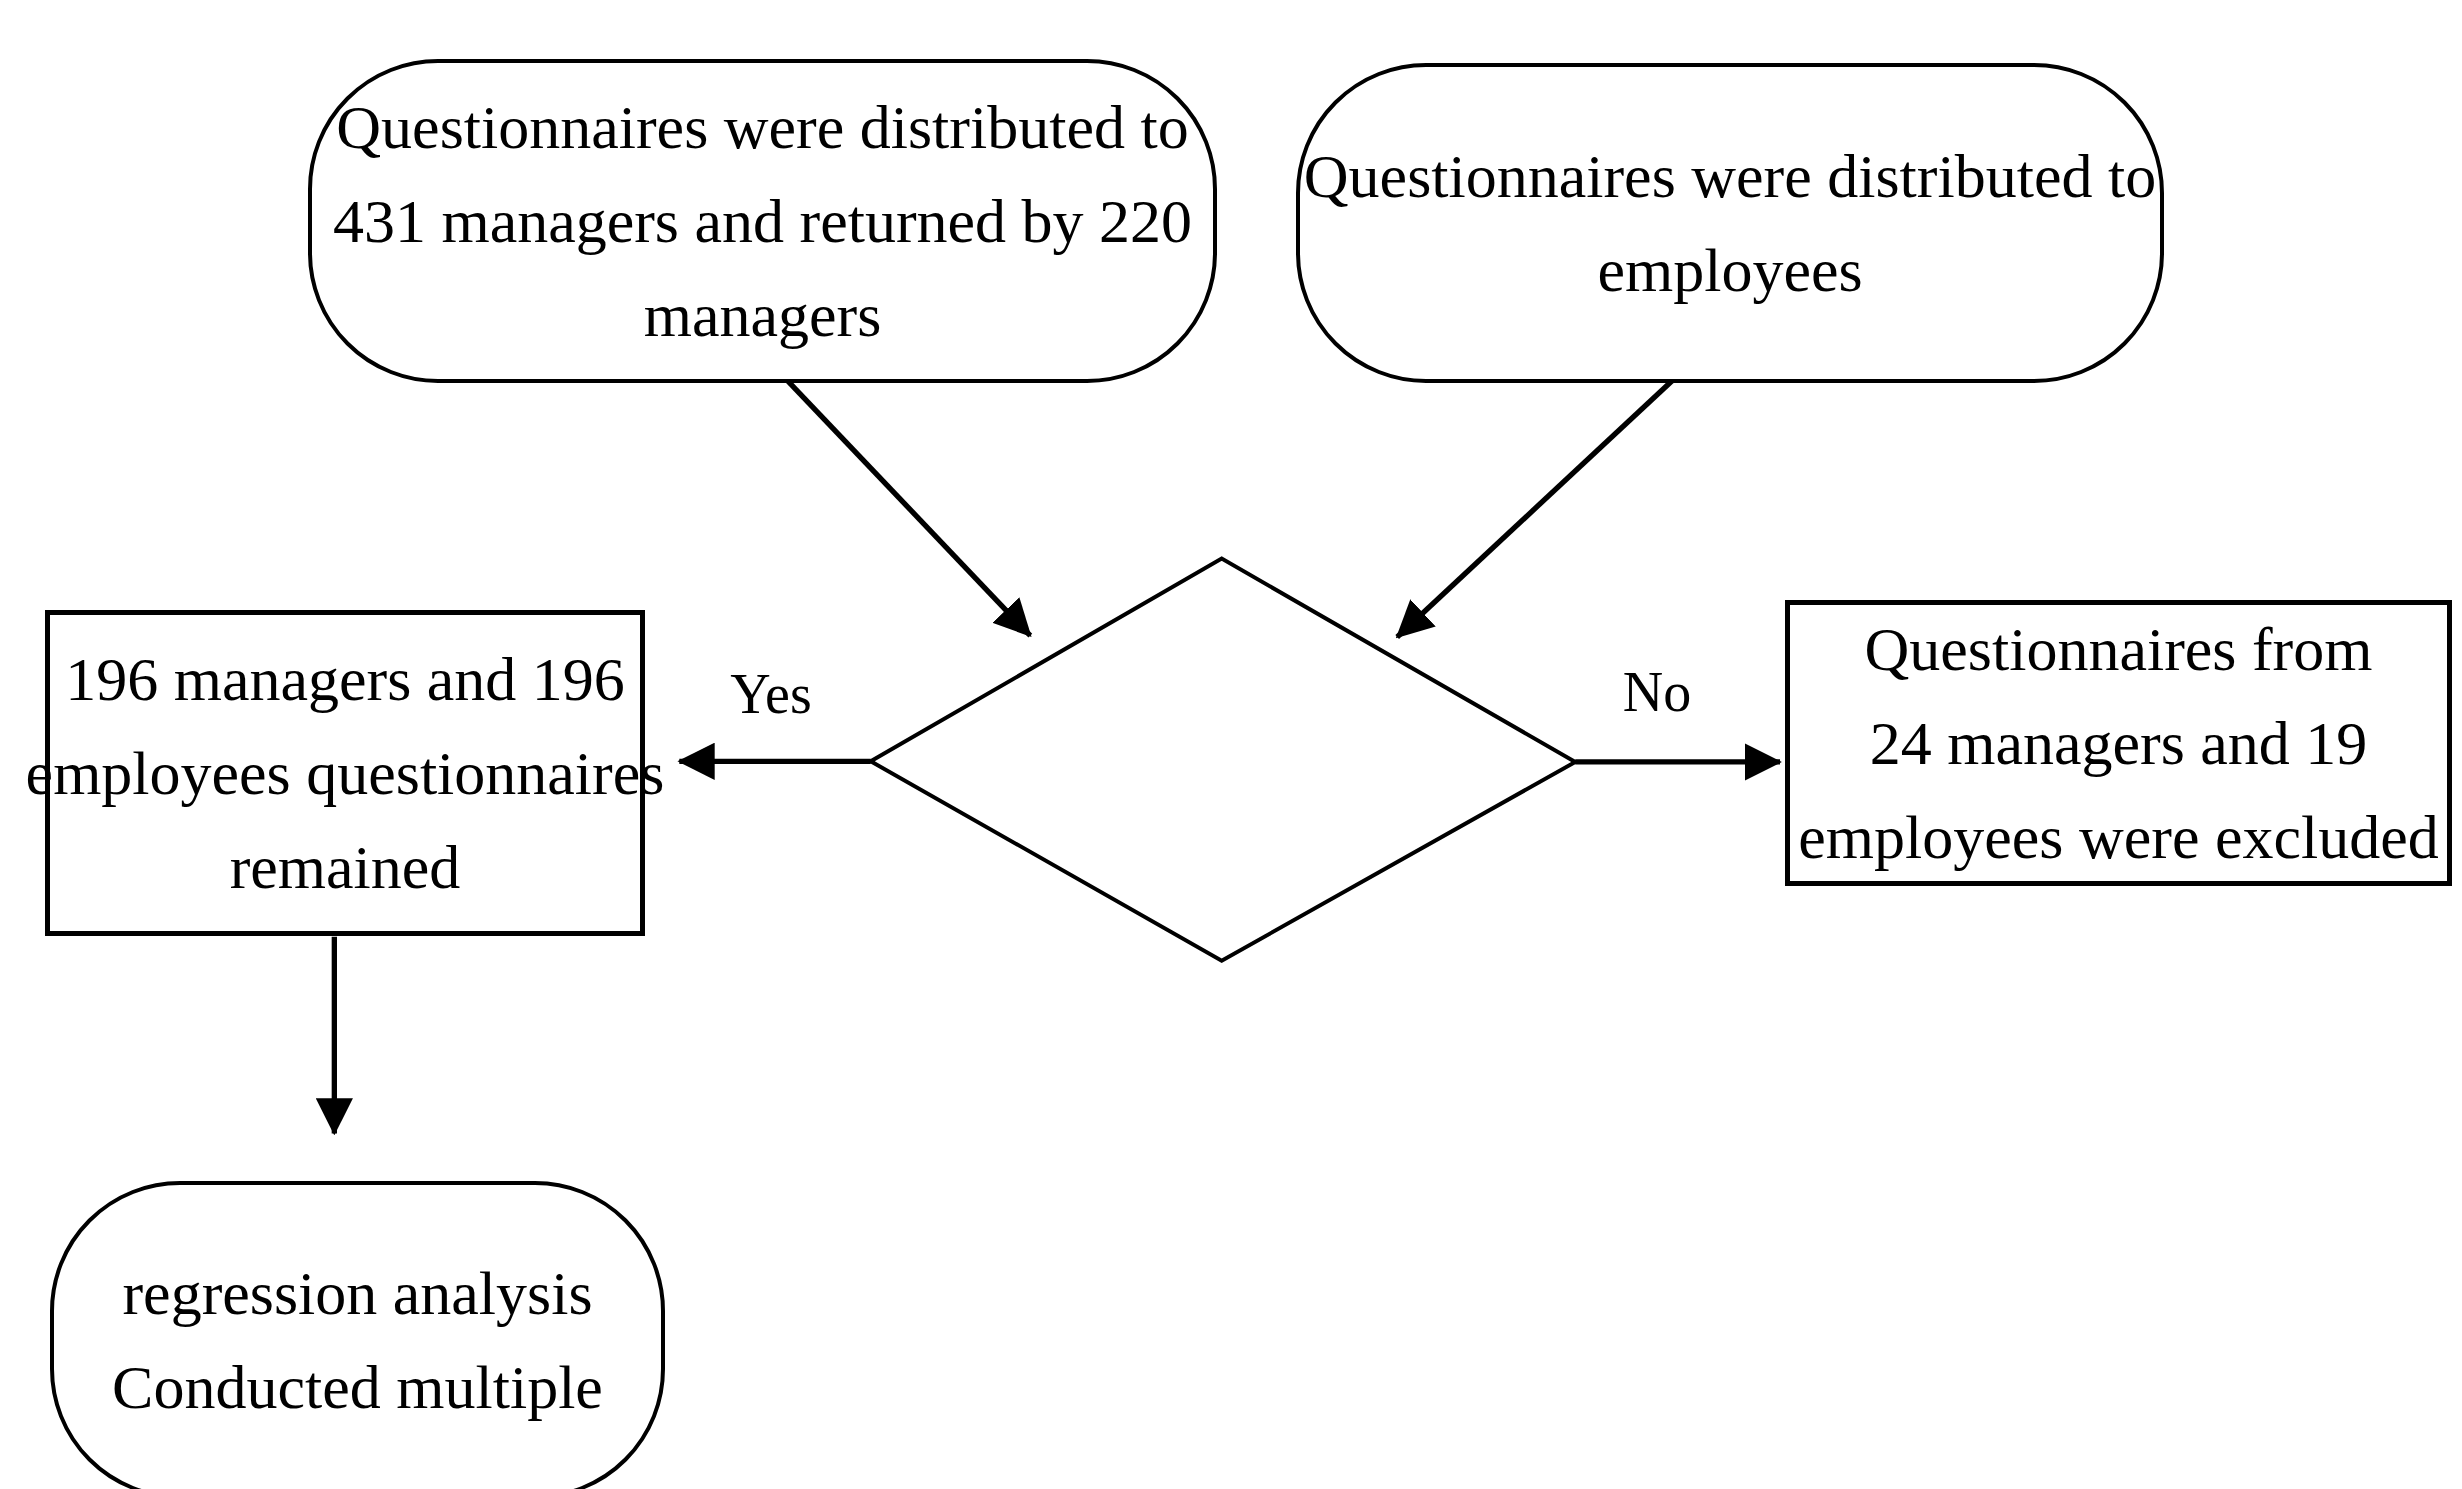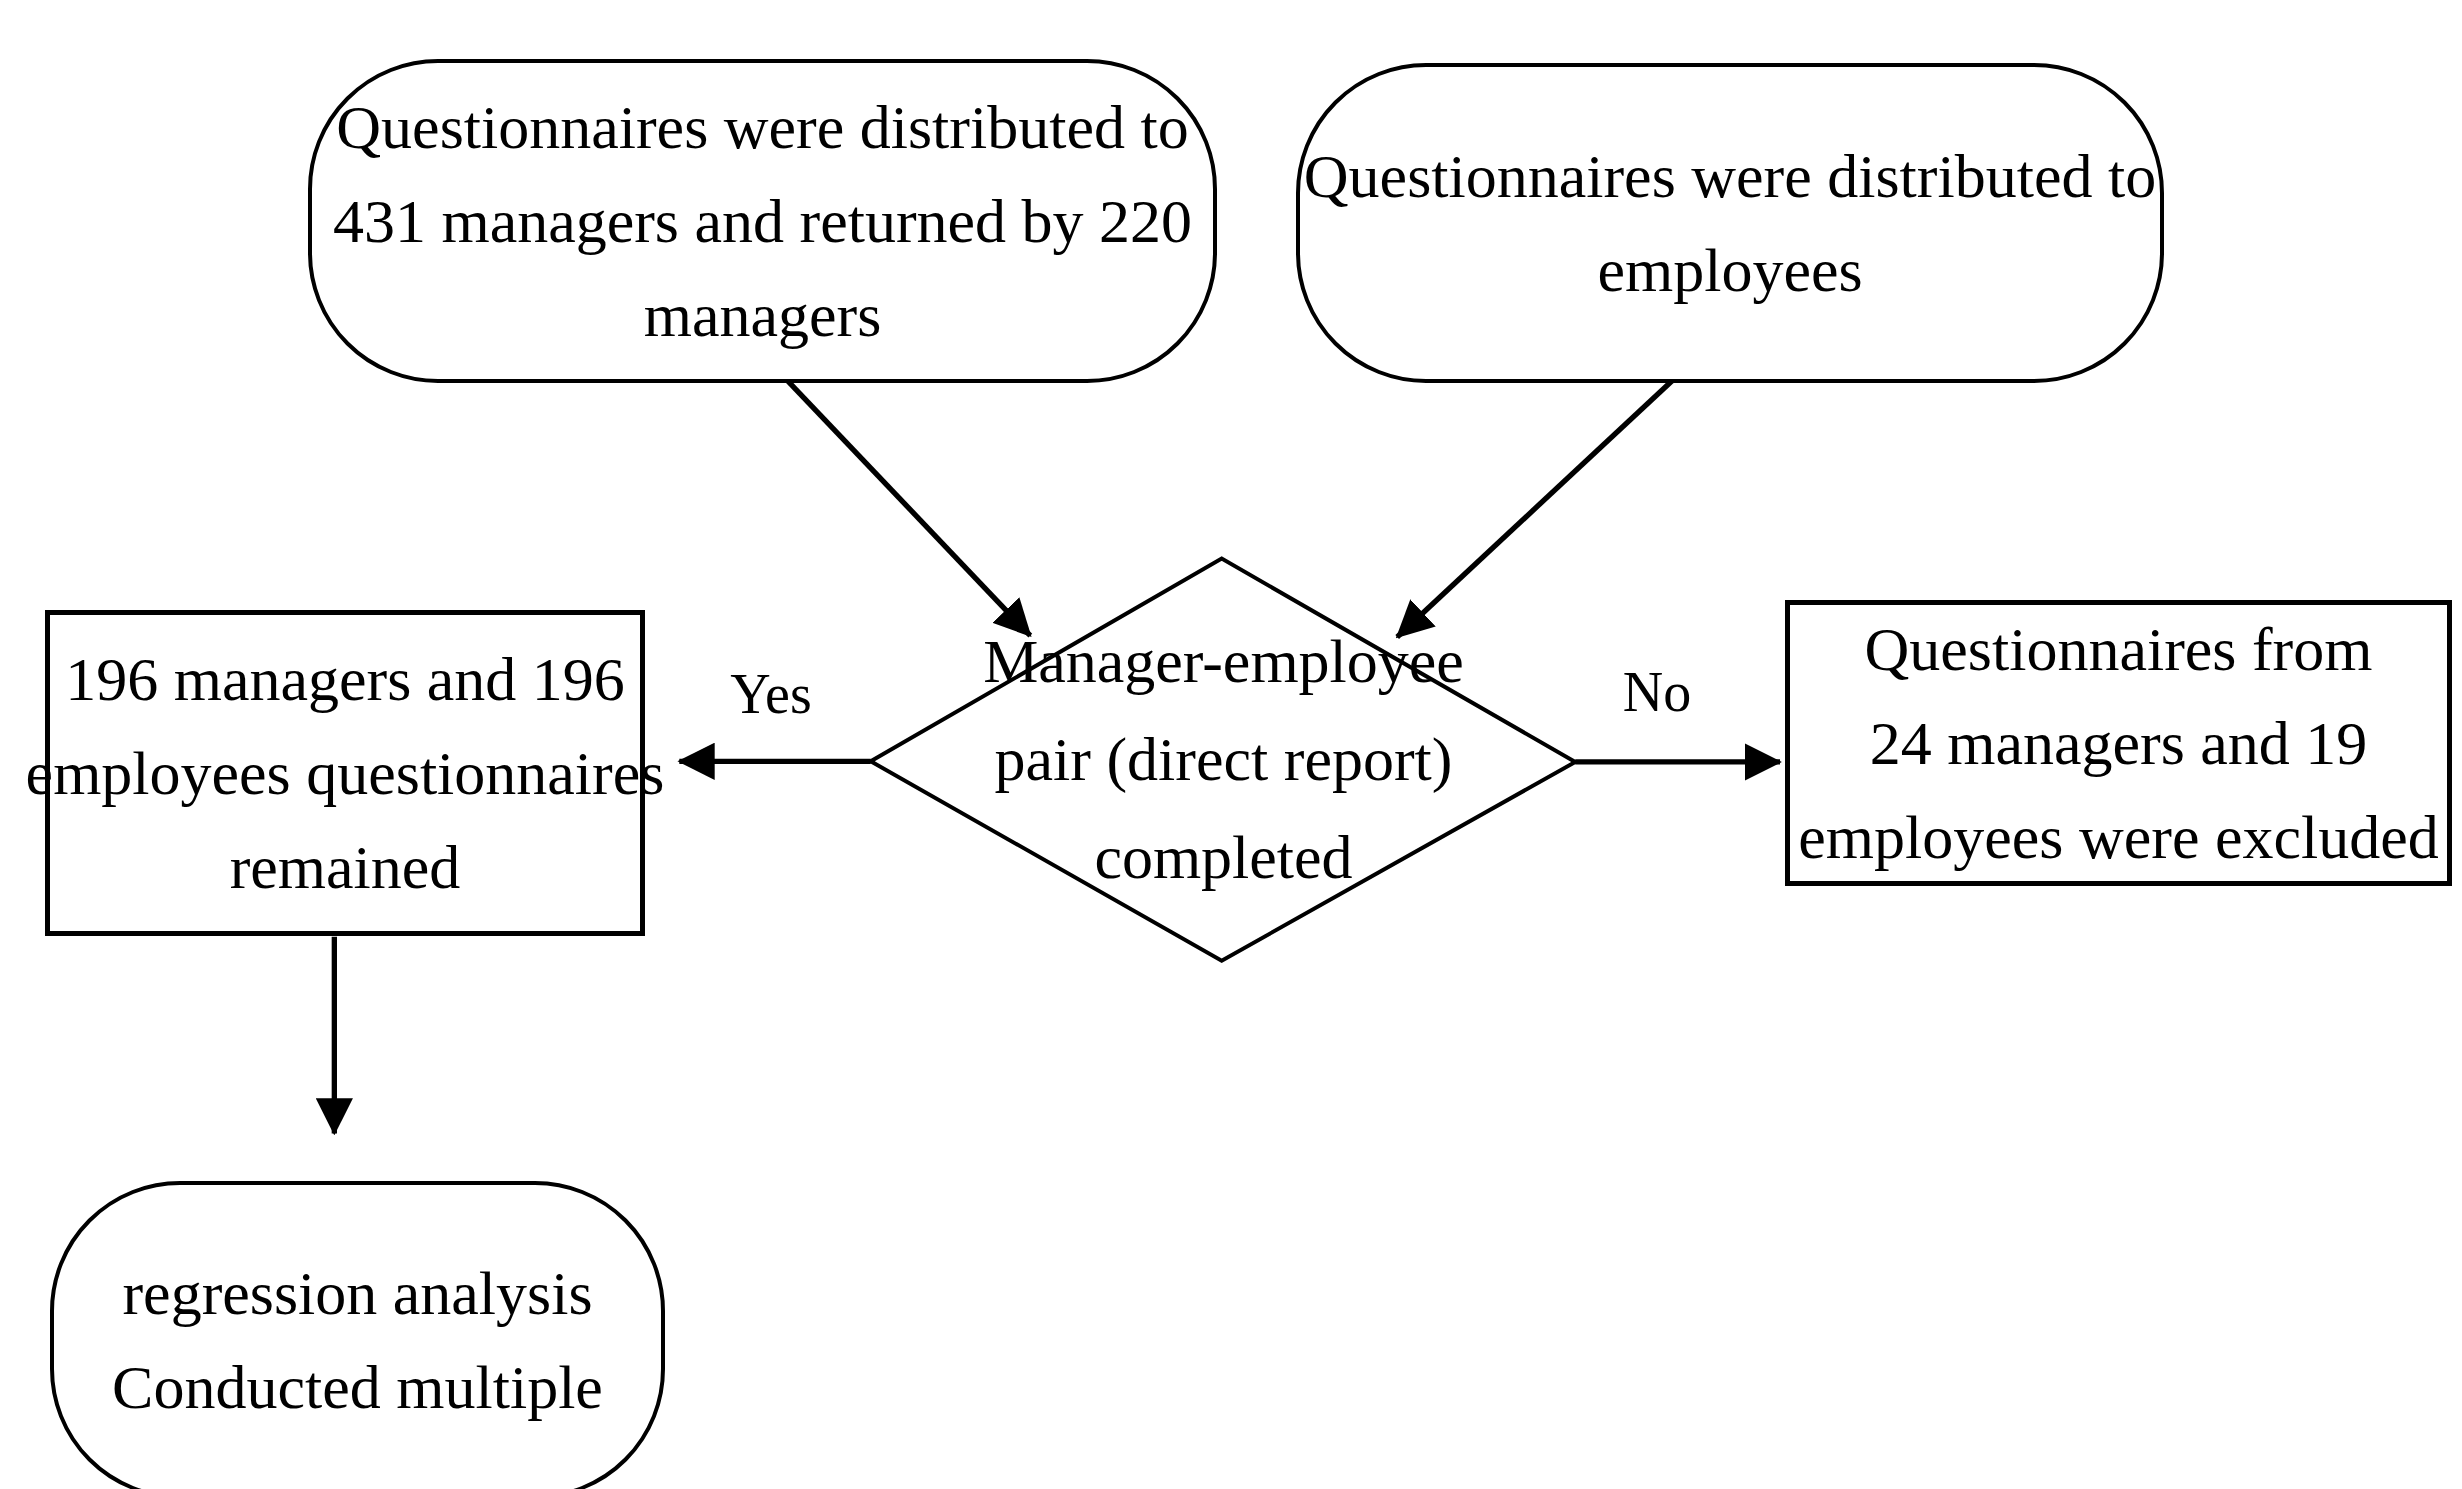--- a/index.html
+++ b/index.html
@@ -79,25 +79,20 @@
     <span class="line">Questionnaires were distributed to</span>
     <span class="line">431 managers and returned by 220</span>
     <span class="line">managers</span>
   </div>
 
   <div class="node terminator" id="node-tr">
     <span class="line">Questionnaires were distributed to</span>
     <span class="line">employees</span>
   </div>
 
-  <div class="decision-text" id="decision-text">
-    <span class="line">Manager-employee</span>
-    <span class="line">pair (direct report)</span>
-    <span class="line">completed</span>
-  </div>
 
   <div class="node process" id="node-remained">
     <span class="line">196 managers and 196</span>
     <span class="line">employees questionnaires</span>
     <span class="line">remained</span>
   </div>
 
   <div class="node process" id="node-excluded">
     <span class="line">Questionnaires from</span>
     <span class="line">24 managers and 19</span>

